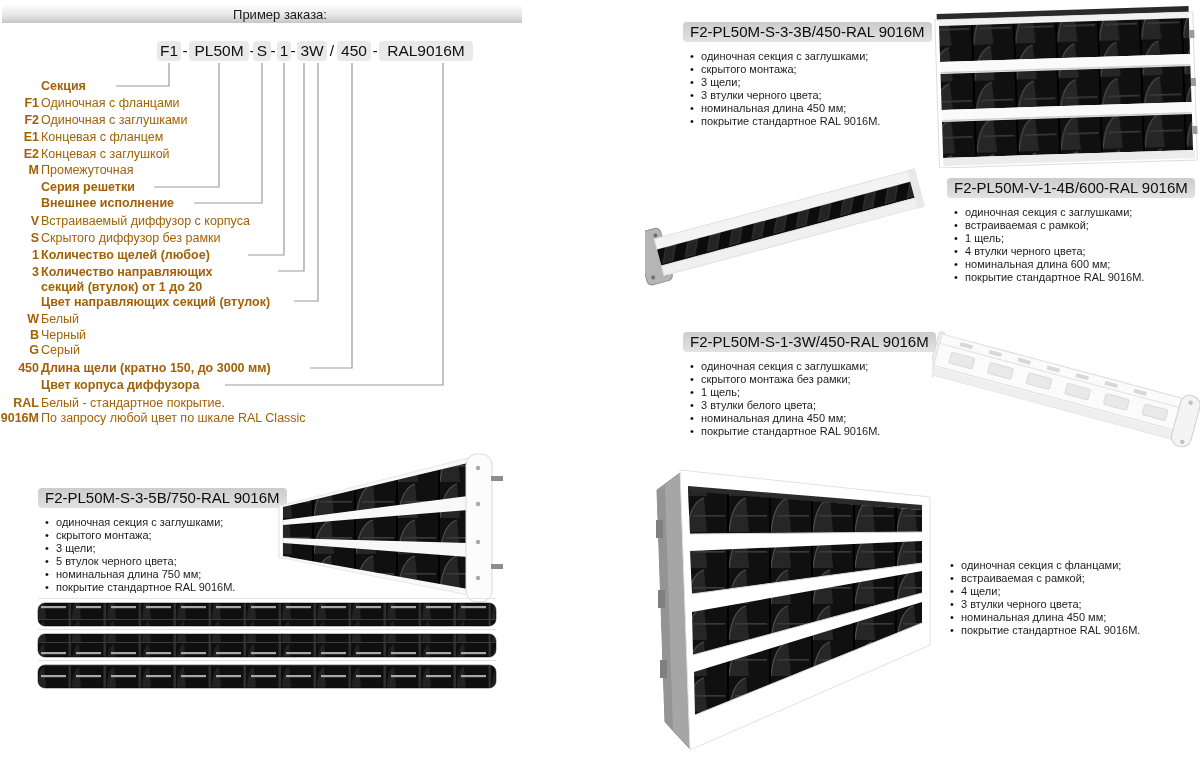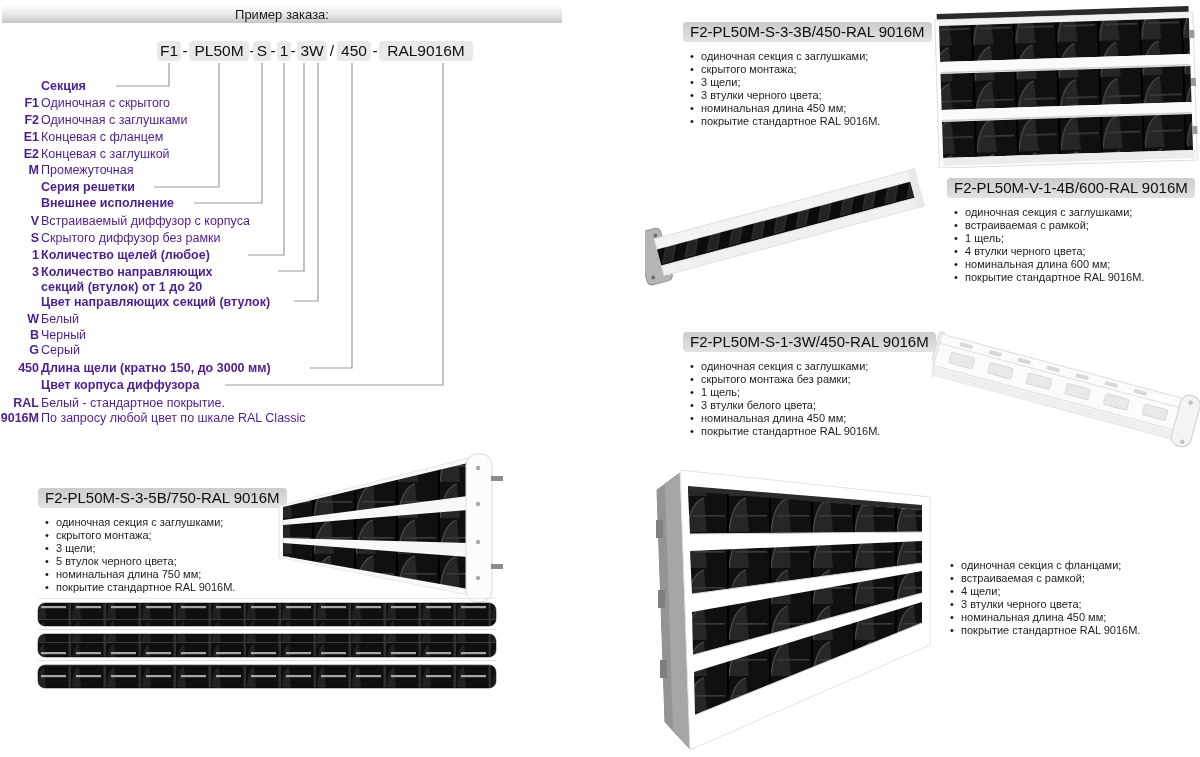--- a/index.html
+++ b/index.html
@@ -1,30 +1,30 @@
 <!DOCTYPE html>
 <html><head>
 <meta charset="utf-8">
 <style>
   html,body{margin:0;padding:0;background:#ffffff;}
   .page{position:relative;width:1200px;height:757px;background:#ffffff;overflow:hidden;
         font-family:"Liberation Sans",sans-serif;color:#111;}
   
-  .hbar{position:absolute;left:2px;top:5px;width:560px;height:18px;
+  .hbar{position:absolute;left:2px;top:5px;width:484px;height:18px;
         background:linear-gradient(180deg,#fdfdfd 0%,#e7e7e7 55%,#c6c6c6 100%);
         display:flex;align-items:center;justify-content:center;
-        font-size:13px;color:#1a1a1a;}
+        font-size:13px;color:#1a1a1a;padding-left:36px;}
   
   .code{position:absolute;top:41px;left:0;height:22px;font-size:15.5px;color:#101010;}
   .tok{position:absolute;top:0;height:20px;line-height:20px;text-align:center;
        background:#e9e9e9;border-radius:4px;}
   .sep{position:absolute;top:0;height:20px;line-height:20px;text-align:center;white-space:pre;}
   
   .lrow{position:absolute;left:0;width:430px;padding-left:41px;box-sizing:border-box;
-        font-size:12.5px;line-height:14.5px;color:#4c1d95;}
+        font-size:12.5px;line-height:14.5px;color:#a16207;}
   .lrow .lpre{position:absolute;right:391px;top:0;white-space:nowrap;font-weight:700;}
   .lrow.cat .llab{font-weight:700;}
   .lrow .llab{display:inline-block;}
   .lrow.wrap .llab{width:212px;}
   
   .ctitle{position:absolute;display:inline-block;background:linear-gradient(180deg,#cccccc,#e2e2e2);
           border-radius:4px;padding:1px 7px 2px;font-size:15px;color:#0d0d0d;white-space:nowrap;}
   .blist{position:absolute;width:265px;}
   .bi{position:relative;padding-left:13px;font-size:11px;line-height:12.9px;color:#1c1c1c;}
   .bi::before{content:"\2022";position:absolute;left:2px;top:0;font-size:11px;color:#111;}
@@ -87,21 +87,21 @@
       <path d="M194,203 H262 V63"></path>
       <path d="M248,255 H284 V63"></path>
       <path d="M278,271 H304 V63"></path>
       <path d="M294,301 H318 V63"></path>
       <path d="M310,368 H352 V63"></path>
       <path d="M225,385 H443 V63"></path>
     </g>
   </svg>
 
   <div class="lrow cat" style="top:79px"><span class="lpre"></span><span class="llab">Секция</span></div>
-  <div class="lrow" style="top:96px"><span class="lpre">F1</span><span class="llab">Одиночная с скрытого</span></div>
+  <div class="lrow" style="top:96px"><span class="lpre">F1</span><span class="llab">Одиночная с фланцами</span></div>
   <div class="lrow" style="top:113px"><span class="lpre">F2</span><span class="llab">Одиночная с заглушками</span></div>
   <div class="lrow" style="top:130px"><span class="lpre">E1</span><span class="llab">Концевая с фланцем</span></div>
   <div class="lrow" style="top:147px"><span class="lpre">E2</span><span class="llab">Концевая с заглушкой</span></div>
   <div class="lrow" style="top:163px"><span class="lpre">M</span><span class="llab">Промежуточная</span></div>
   <div class="lrow cat" style="top:180px"><span class="lpre"></span><span class="llab">Серия решетки</span></div>
   <div class="lrow cat" style="top:196px"><span class="lpre"></span><span class="llab">Внешнее исполнение</span></div>
   <div class="lrow" style="top:214px"><span class="lpre">V</span><span class="llab">Встраиваемый диффузор с корпуса</span></div>
   <div class="lrow" style="top:231px"><span class="lpre">S</span><span class="llab">Скрытого диффузор без рамки</span></div>
   <div class="lrow cat" style="top:248px"><span class="lpre">1</span><span class="llab">Количество щелей (любое)</span></div>
   <div class="lrow cat wrap" style="top:265px"><span class="lpre">3</span><span class="llab">Количество направляющих секций (втулок) от 1 до 20</span></div>

